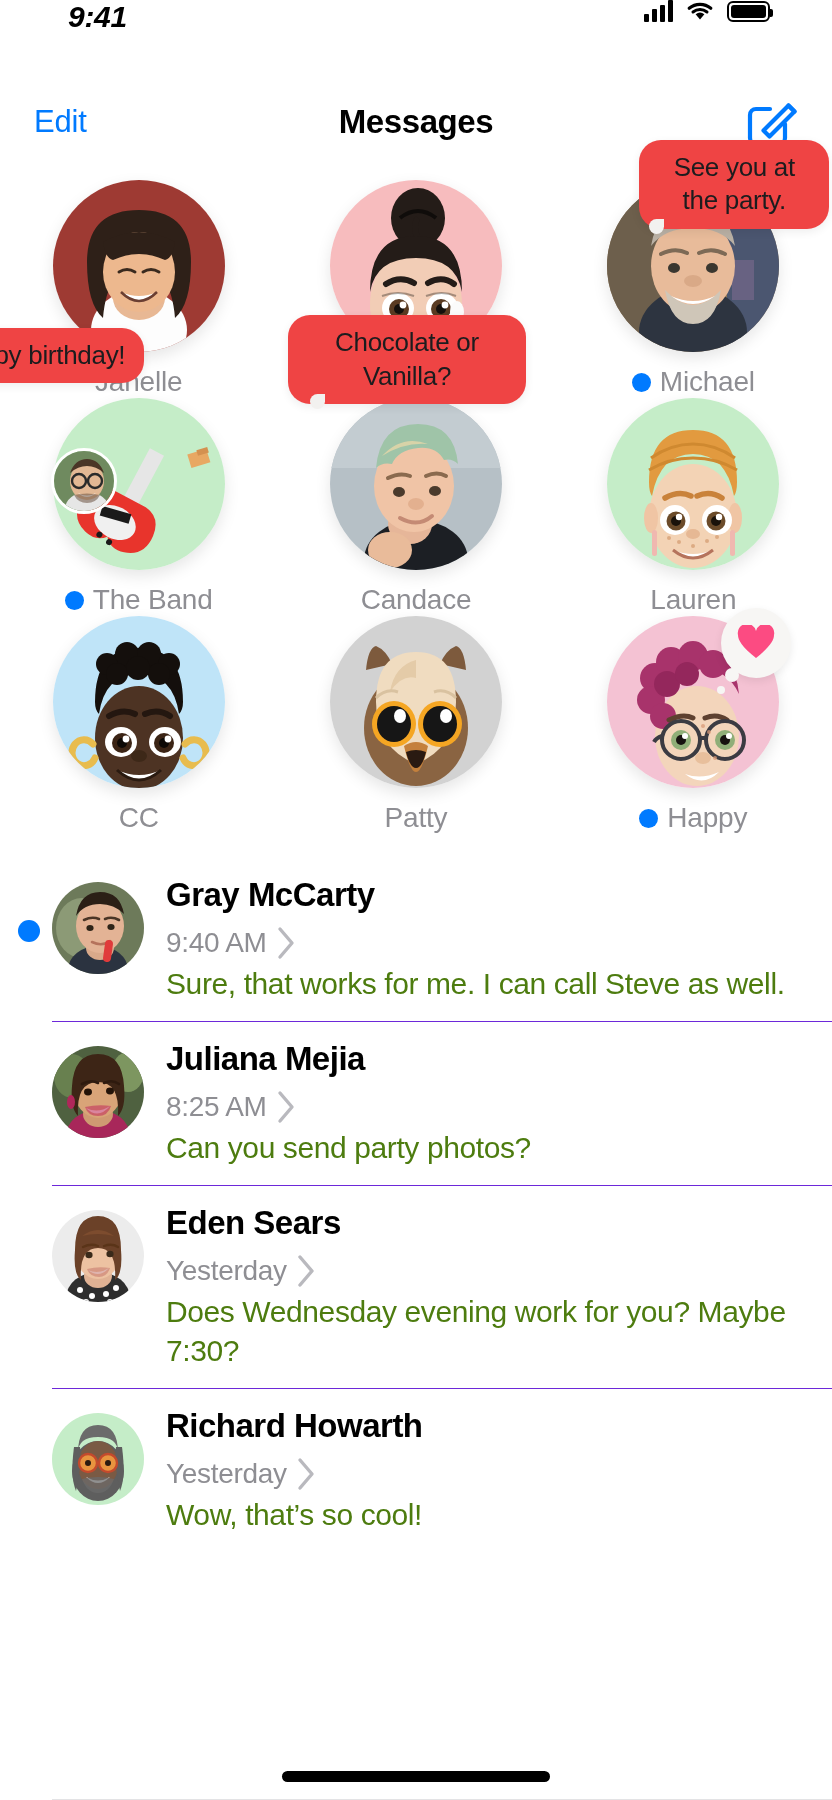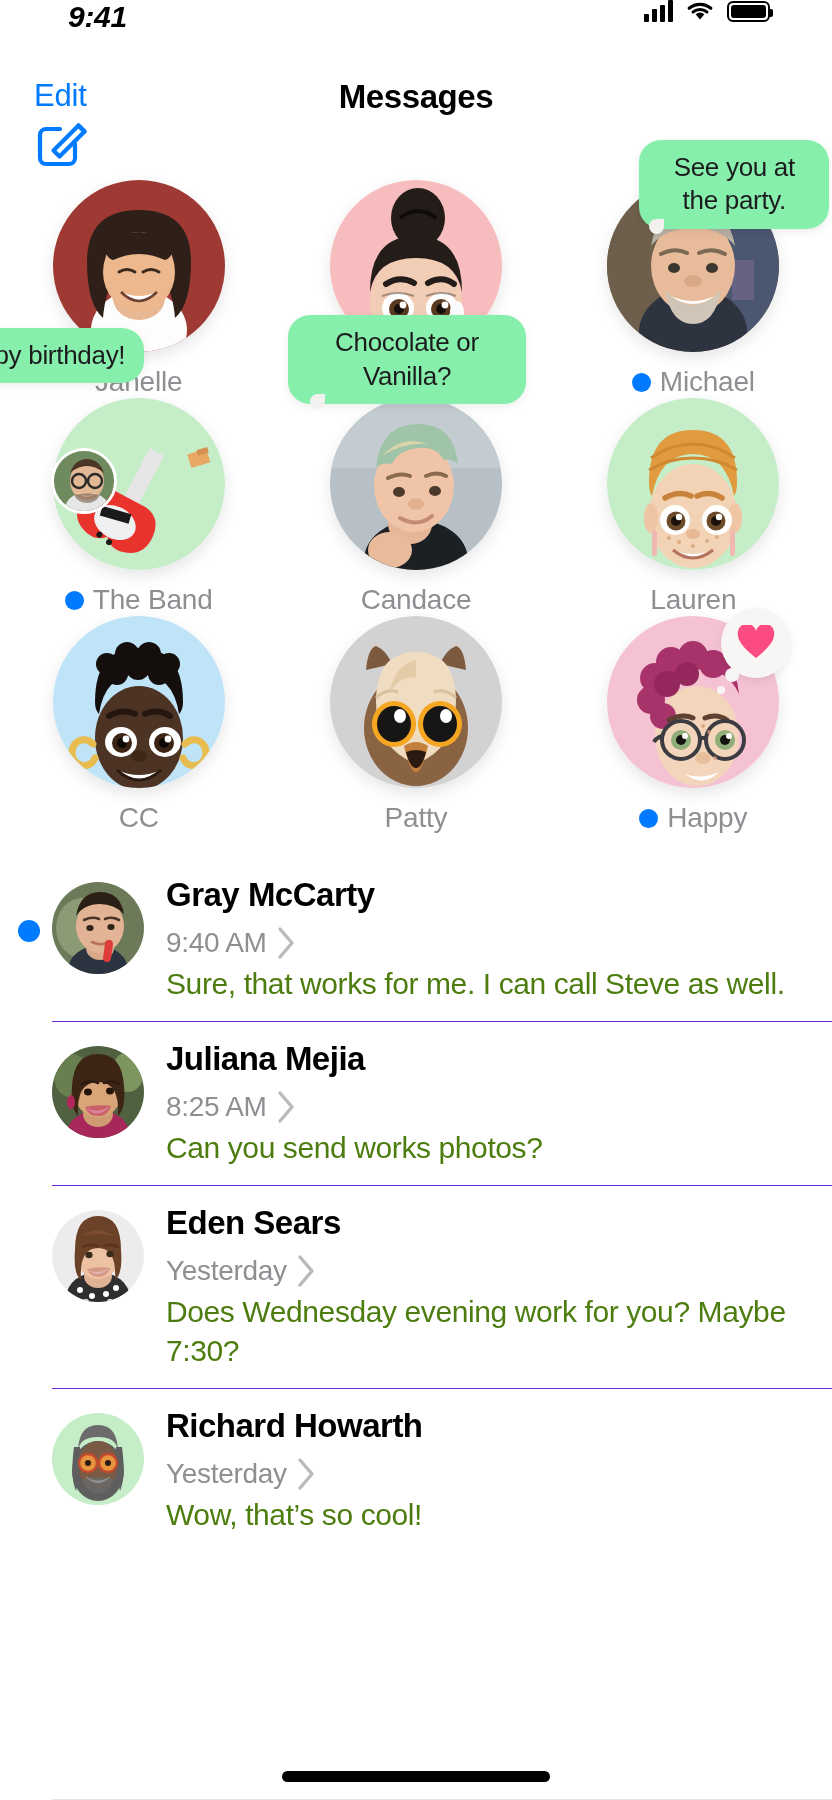--- a/index.html
+++ b/index.html
@@ -42,24 +42,24 @@
   .batt::after {
     content:""; position:absolute; right:-5px; top:6px;
     width:3px; height:8px; background:#000; border-radius:0 2px 2px 0;
   }
   .batt span { display:block; width:100%; height:100%; background:#000; border-radius:3px; }
 
   
   .nav-bar {
     height:88px;
     display:flex;
+    align-items:center;
     justify-content:space-between;
     padding:0 32px 0 34px;
     position:relative;
-    flex-direction:column;
   }
   .nav-edit {
     font-size:31px; color:#007aff;
     letter-spacing:-0.2px;
     cursor:pointer;
   }
   .nav-title {
     position:absolute; left:0; right:0; text-align:center;
     font-size:33px; font-weight:bold; letter-spacing:-0.4px;
     pointer-events:none;
@@ -98,21 +98,21 @@
     white-space:nowrap;
   }
   .unread-dot {
     width:19px; height:19px; border-radius:50%;
     background:#007aff; flex:none;
   }
 
   
   .bub {
     position:absolute;
-    background:#86efac;
+    background:#ef4444;
     border-radius:22px;
     padding:11px 19px;
     font-size:26px;
     color:#1c1c1e;
     line-height:1.28;
     letter-spacing:-0.3px;
     box-shadow:0 3px 10px rgba(0,0,0,0.07);
     z-index:5;
     white-space:nowrap;
   }
@@ -622,21 +622,21 @@
         <div class="conv-name">Juliana Mejia</div>
         <div class="conv-meta">
           <span class="conv-time">8:25 AM</span>
           <span class="chev">
             <svg width="20" height="34" viewBox="0 0 20 34">
                 <path d="M3 3 L15 17 L3 31" stroke="#b9b9be" stroke-width="3.4" fill="none" stroke-linecap="round" stroke-linejoin="round"></path>
               </svg>
           </span>
         </div>
       </div>
-      <div class="conv-preview">Can you send works photos?</div>
+      <div class="conv-preview">Can you send party photos?</div>
     </div>
   </div>
 
   <div class="conv">
     <div class="conv-av">
       <svg width="92" height="92" viewBox="0 0 92 92">
         <rect width="92" height="92" fill="#ececec"></rect>
         <ellipse cx="46" cy="88" rx="32" ry="26" fill="#2e2e2e"></ellipse>
         <g fill="#fff">
           <circle cx="28" cy="80" r="3"></circle>

